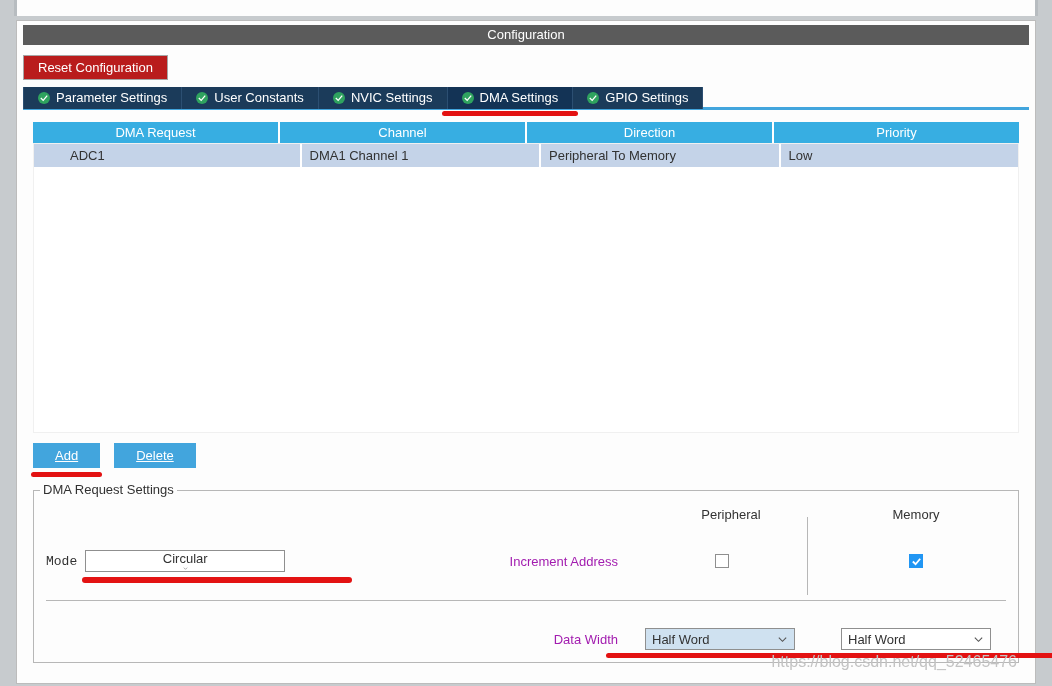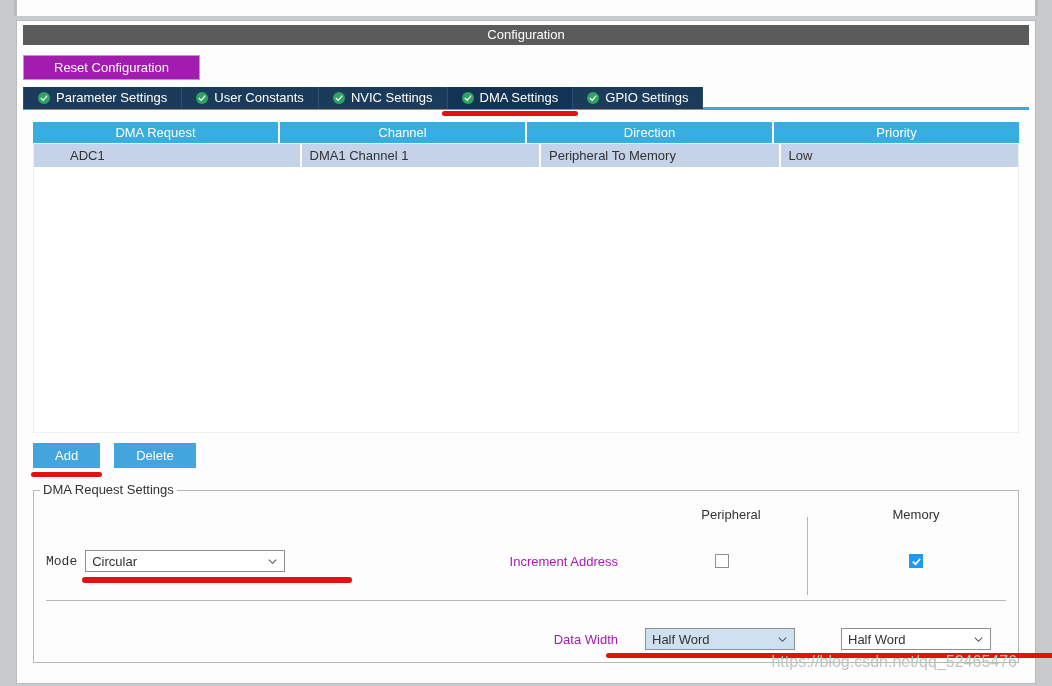--- a/index.html
+++ b/index.html
@@ -2,51 +2,51 @@
 <html><head>
 <meta charset="utf-8">
 <style>
   * { box-sizing: border-box; margin: 0; padding: 0; font-family: Arial, Helvetica, sans-serif; }
   html, body { width: 1052px; height: 686px; background: #c7cbce; overflow: hidden; }
   body { padding: 0 16px; }
   .top-gutter { height: 16px; background: #fdfdfd; margin: 0 -2px; border-left: 3px solid #b7bcc0; border-right: 3px solid #b7bcc0;}
   .panel { background: #fdfdfd; margin-top: 4px; border: 1px solid #bcbcbc; height: calc(686px - 22px); padding: 0 0 8px 0; position: relative; }
   .titlebar { background: #5b5b5b; color: #fff; font-size: 13px; text-align: center; line-height: 20px; height: 20px; margin: 4px 6px 0 6px; }
   .reset-area { padding: 10px 6px 8px 6px; }
-  .reset-btn { display: inline-block; background: #a21caf; border: 1px solid #a6a6a6; color: #fff; font-size: 13px; padding: 4px 30px; cursor: pointer; }
+  .reset-btn { display: inline-block; background: #b91c1c; border: 1px solid #a6a6a6; color: #fff; font-size: 13px; padding: 4px 14px; cursor: pointer; }
   .tabs { display: flex; align-items: center; margin: 0 6px; height: 22px; border-bottom: 3px solid #42a5dd; }
   .tab { display: flex; align-items: center; gap: 6px; background: #1b3b5a; color: #fff; font-size: 13px; padding: 2px 14px; height: 22px; border-right: 1px solid #2c4f72; cursor: pointer; }
   .tab:first-child { border-left: 1px solid #2c4f72; }
   .tab.active { background: #133355; }
   .check-icon { width: 12px; height: 12px; border-radius: 50%; background: #2fa35f; display: inline-flex; align-items: center; justify-content: center; }
   .check-icon svg { width: 8px; height: 8px; }
   .underline-red { position: relative; }
   .underline-red::after { content:""; position:absolute; left:-6px; right:-6px; bottom:-7px; height:5px; background:#e31212; border-radius:3px; }
   .table-wrap { margin: 12px 16px 0 16px; }
   .th-row { display: flex; background: #37aee2; }
   .th { flex: 1; text-align: center; color: #fff; font-size: 13px; padding: 3px 0; border-right: 2px solid #fff; }
   .th:last-child { border-right: none; }
   .td-row { display: flex; background: #c4d3e8; padding-left: 28px; }
   .td { flex: 1; font-size: 13px; color: #323232; padding: 4px 8px; border-right: 2px solid #fff; }
   .td:last-child { border-right: none; }
   .table-body { background:#fff; border:1px solid #f0f0f0; height:290px; }
   .btn-row { margin: 10px 16px 0 16px; display:flex; gap:14px; align-items:center; }
-  .blue-btn { background:#42a5dd; color:#fff; font-size:13px; border:none; padding:5px 22px; cursor:pointer; }
+  .blue-btn { background:#42a5dd; color:#fff; font-size:13px; border:none; padding:5px 22px; cursor:pointer;text-decoration:underline; }
   .btn-underline { display:inline-block; position:relative; }
   .btn-underline::after { content:""; position:absolute; left:-2px; right:-2px; bottom:-9px; height:5px; background:#e31212; border-radius:3px; }
   .fieldset { margin: 22px 16px 0 16px; border:1px solid #b7b7b7; padding: 16px 12px 12px 12px; position:relative; }
   .legend { position:absolute; top:-9px; left:6px; background:#fdfdfd; font-size:13px; color:#323232; padding:0 3px; }
   .fs-grid { display:grid; grid-template-columns: 260px 1fr 190px 180px; align-items:center; row-gap: 28px; }
   .col-head { font-size:13px; color:#323232; text-align:center; }
   .mode-row { display:flex; align-items:center; gap:8px; position:relative; width:260px; }
   .mode-row label { font-size:13px; color:#323232;font-family:Liberation Mono, monospace; }
   .select { display:flex; align-items:center; justify-content:space-between; border:1px solid #8f8f8f; height:22px; padding:0 6px; font-size:13px; color:#323232; background:#fff; cursor:pointer; }
   .select.blue { background:#cfe1f0; }
   .select svg { width:11px; height:11px; }
-  .mode-select { width: 200px; }
+  .mode-select { width: 200px; flex-direction: column; }
   .mode-underline::after { content:""; position:absolute; left:36px; width:270px; bottom:-11px; height:6px; background:#e31212; border-radius:3px; }
   .checkbox { width:14px; height:14px; border:1px solid #8f8f8f; background:#fff; margin:0 auto; cursor:pointer; display:block; }
   .checkbox.checked { background:#2196f3; border-color:#2196f3; position:relative;}
   .checkbox.checked::after{ content:""; position:absolute; left:2px; top:-1px; width:8px; height:10px;}
   .checkbox.checked svg{ position:absolute; left:1px; top:1px; width:11px; height:11px; }
   .incr-label { font-size:13px; color:#a21caf; text-align:right; padding-right: 18px; }
   .vline { border-left:1px solid #b7b7b7; height:78px; position:absolute; right:198px; top:10px; }
   .hr { grid-column: 1 / -1; border-top:1px solid #b7b7b7; height:0; margin: -8px 0 -8px 0; }
   .dw-select { width: 150px; }
   .dw-underline::after { content:""; position:absolute; left:560px; width:450px; bottom:-8px; height:5px; background:#e31212; border-radius:3px; }

